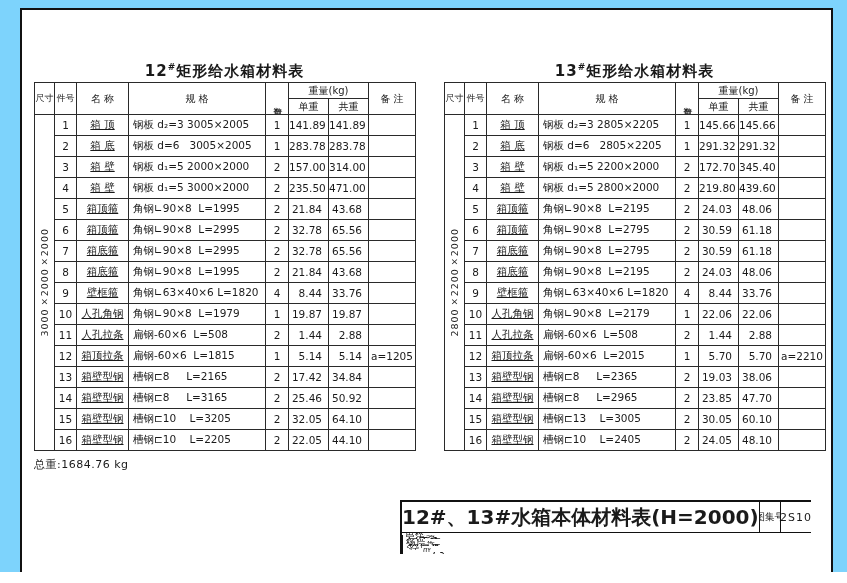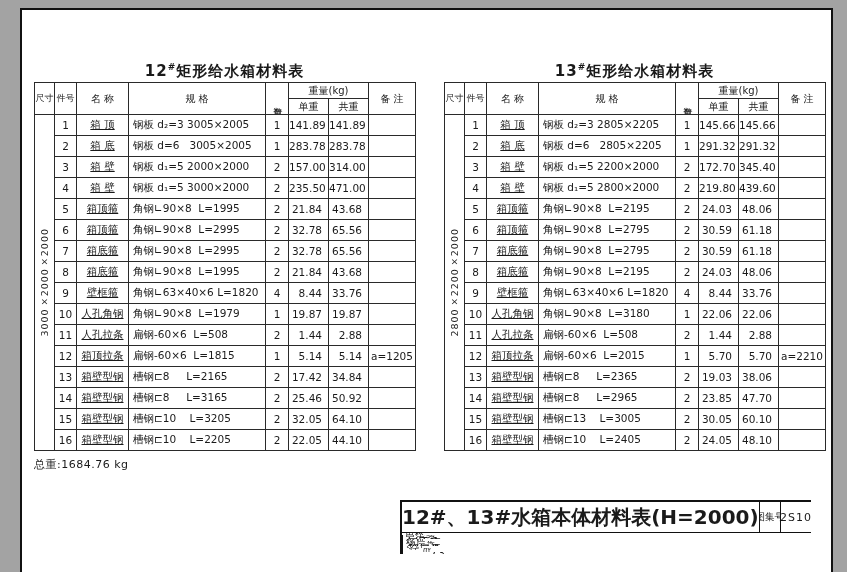--- a/index.html
+++ b/index.html
@@ -1,17 +1,17 @@
 <!DOCTYPE html>
 <html><head>
 <meta charset="utf-8">
 <style>
   * { margin:0; padding:0; box-sizing:border-box; }
   html,body { width:847px; height:583px; background:#fff; font-family:"DejaVu Sans", sans-serif; color:#1a1a1a; }
-  .page { position:relative; width:847px; height:572px; background:#a3a3a3; overflow:hidden; }
+  .page { position:relative; width:847px; height:572px; background:#7dd3fc; overflow:hidden; }
   .frame { position:absolute; left:20px; top:8px; width:813px; height:569px; border:2.5px solid #111; background:#fff; }
 
   
   .tgroup { position:absolute; width:381px; }
   .g-left  { left:34px;  top:56px; }
   .g-right { left:444px; top:56px; }
   .ttitle { text-align:center; font-size:15px; font-weight:bold; letter-spacing:1px; height:26px; line-height:22px; }
   .ttitle sup { font-size:9px; font-weight:bold; }
   table.mat { border-collapse:collapse; table-layout:fixed; width:381px; border:1.5px solid #111; }
   table.mat th, table.mat td { border:1px solid #2a2a2a; overflow:hidden; }
@@ -341,21 +341,21 @@
             <td class="c-name">壁框箍</td>
             <td class="c-spec">角钢∟63×40×6 L=1820</td>
             <td class="c-qty">4</td>
             <td class="c-unit">8.44</td>
             <td class="c-total">33.76</td>
             <td class="c-note"></td>
           </tr>
           <tr>
             <td class="c-item">10</td>
             <td class="c-name">人孔角钢</td>
-            <td class="c-spec">角钢∟90×8  L=3180</td>
+            <td class="c-spec">角钢∟90×8  L=2179</td>
             <td class="c-qty">1</td>
             <td class="c-unit">22.06</td>
             <td class="c-total">22.06</td>
             <td class="c-note"></td>
           </tr>
           <tr>
             <td class="c-item">11</td>
             <td class="c-name">人孔拉条</td>
             <td class="c-spec">扁钢-60×6  L=508</td>
             <td class="c-qty">2</td>

